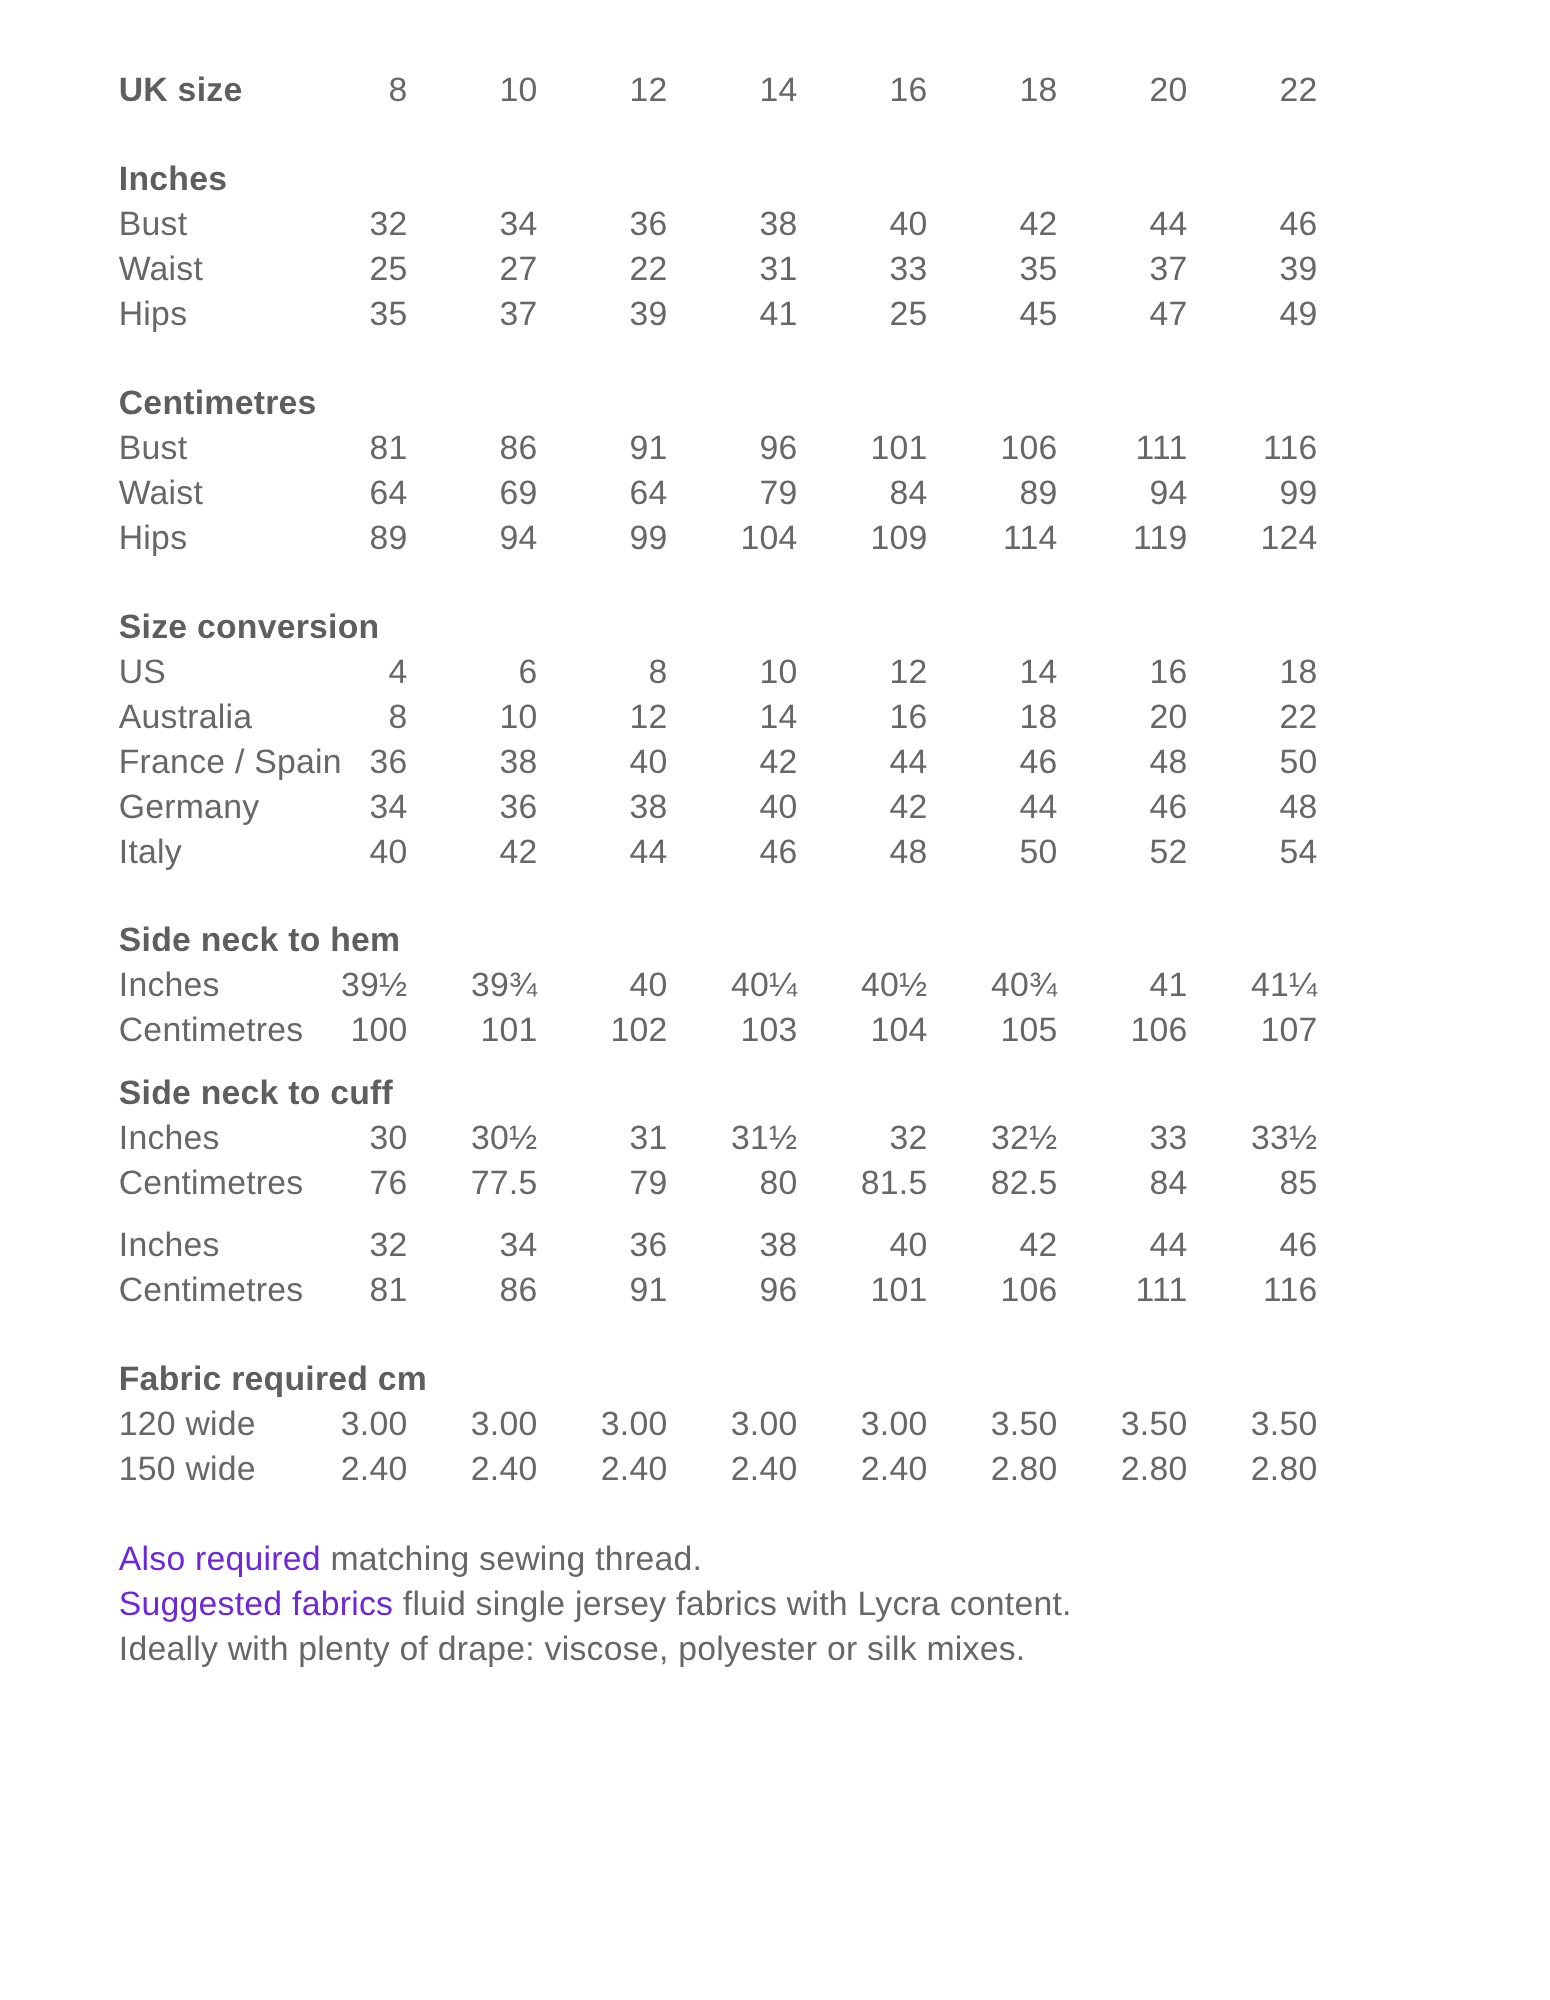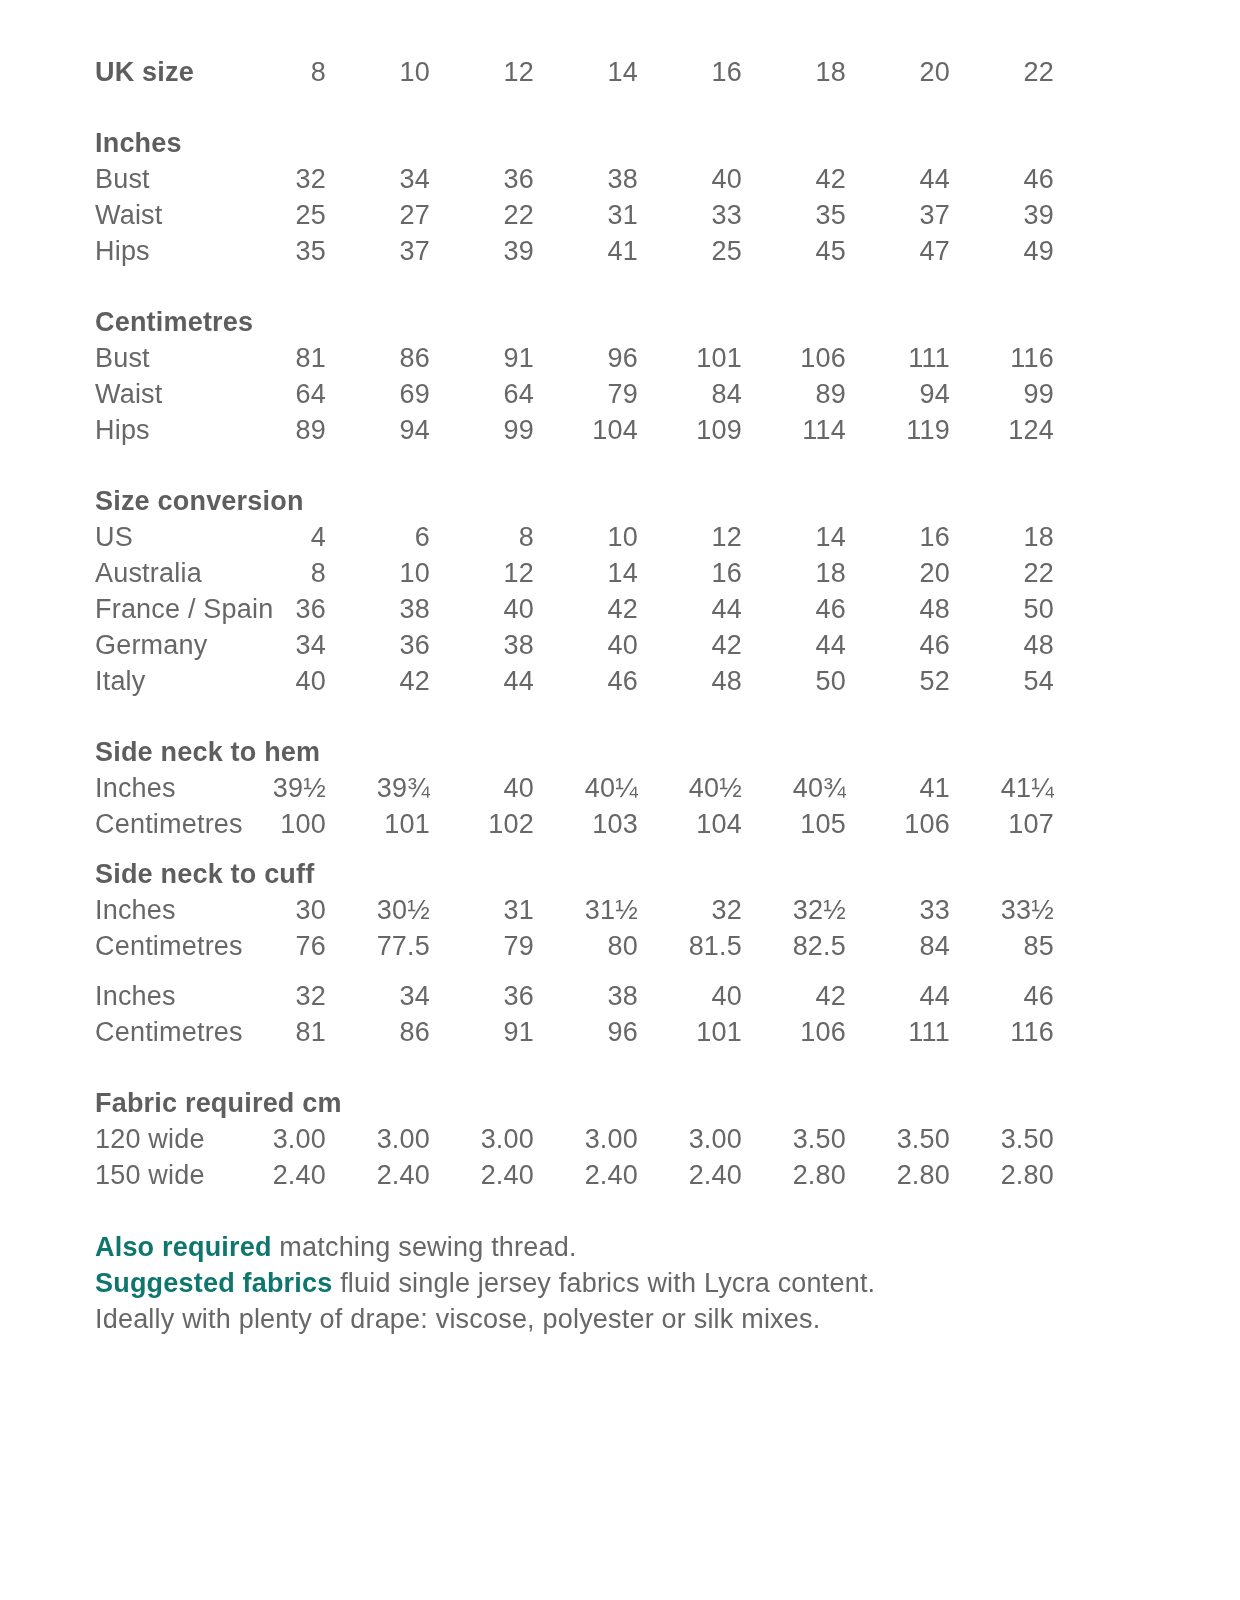--- a/index.html
+++ b/index.html
@@ -50,22 +50,22 @@
   .notes {
     margin-top: 36px;
   }
   .note-line {
     font-size: 27px;
     line-height: 36px;
     letter-spacing: 0.2px;
     white-space: nowrap;
   }
   .note-line .bold {
-    font-weight: 700;
-    color: #0f766e;
+    font-weight: 400;
+    color: #6d28d9;
   }
 </style>
 </head>
 <body>
 
 <div class="page">
   <div class="table" id="size-table">
       <div class="table-row header">
         <div class="cell label">UK size</div>
         <div class="cell value">8</div>

